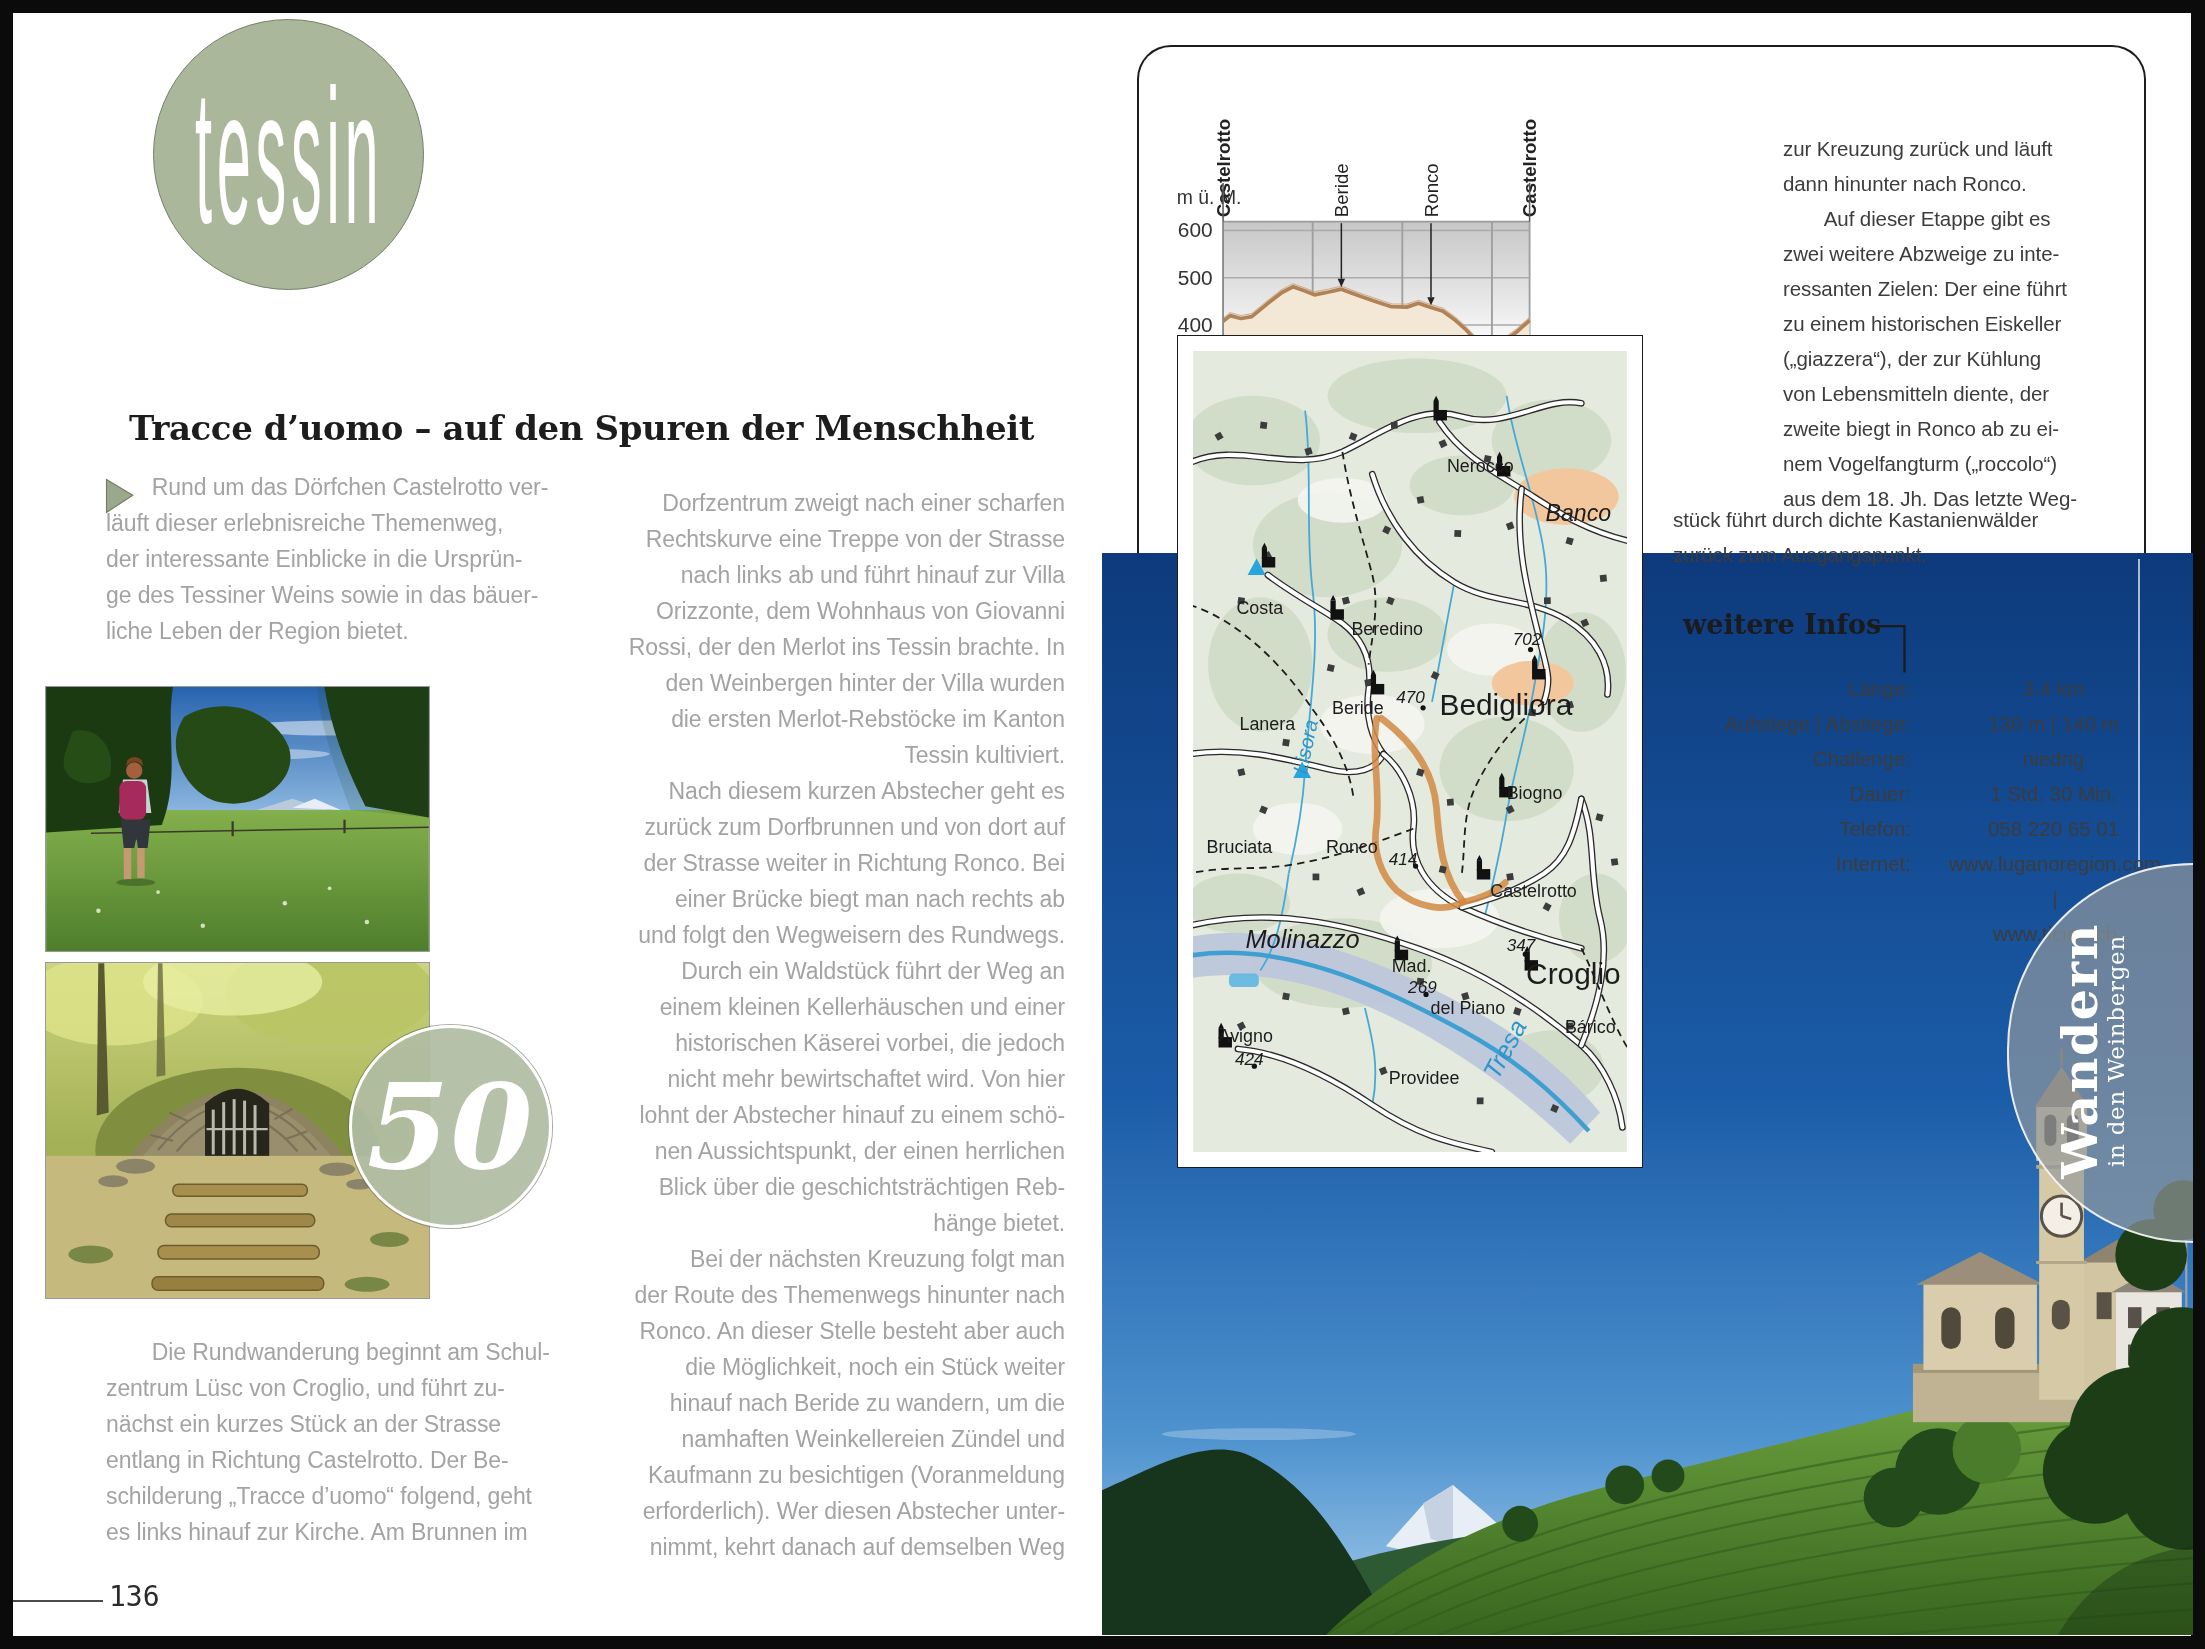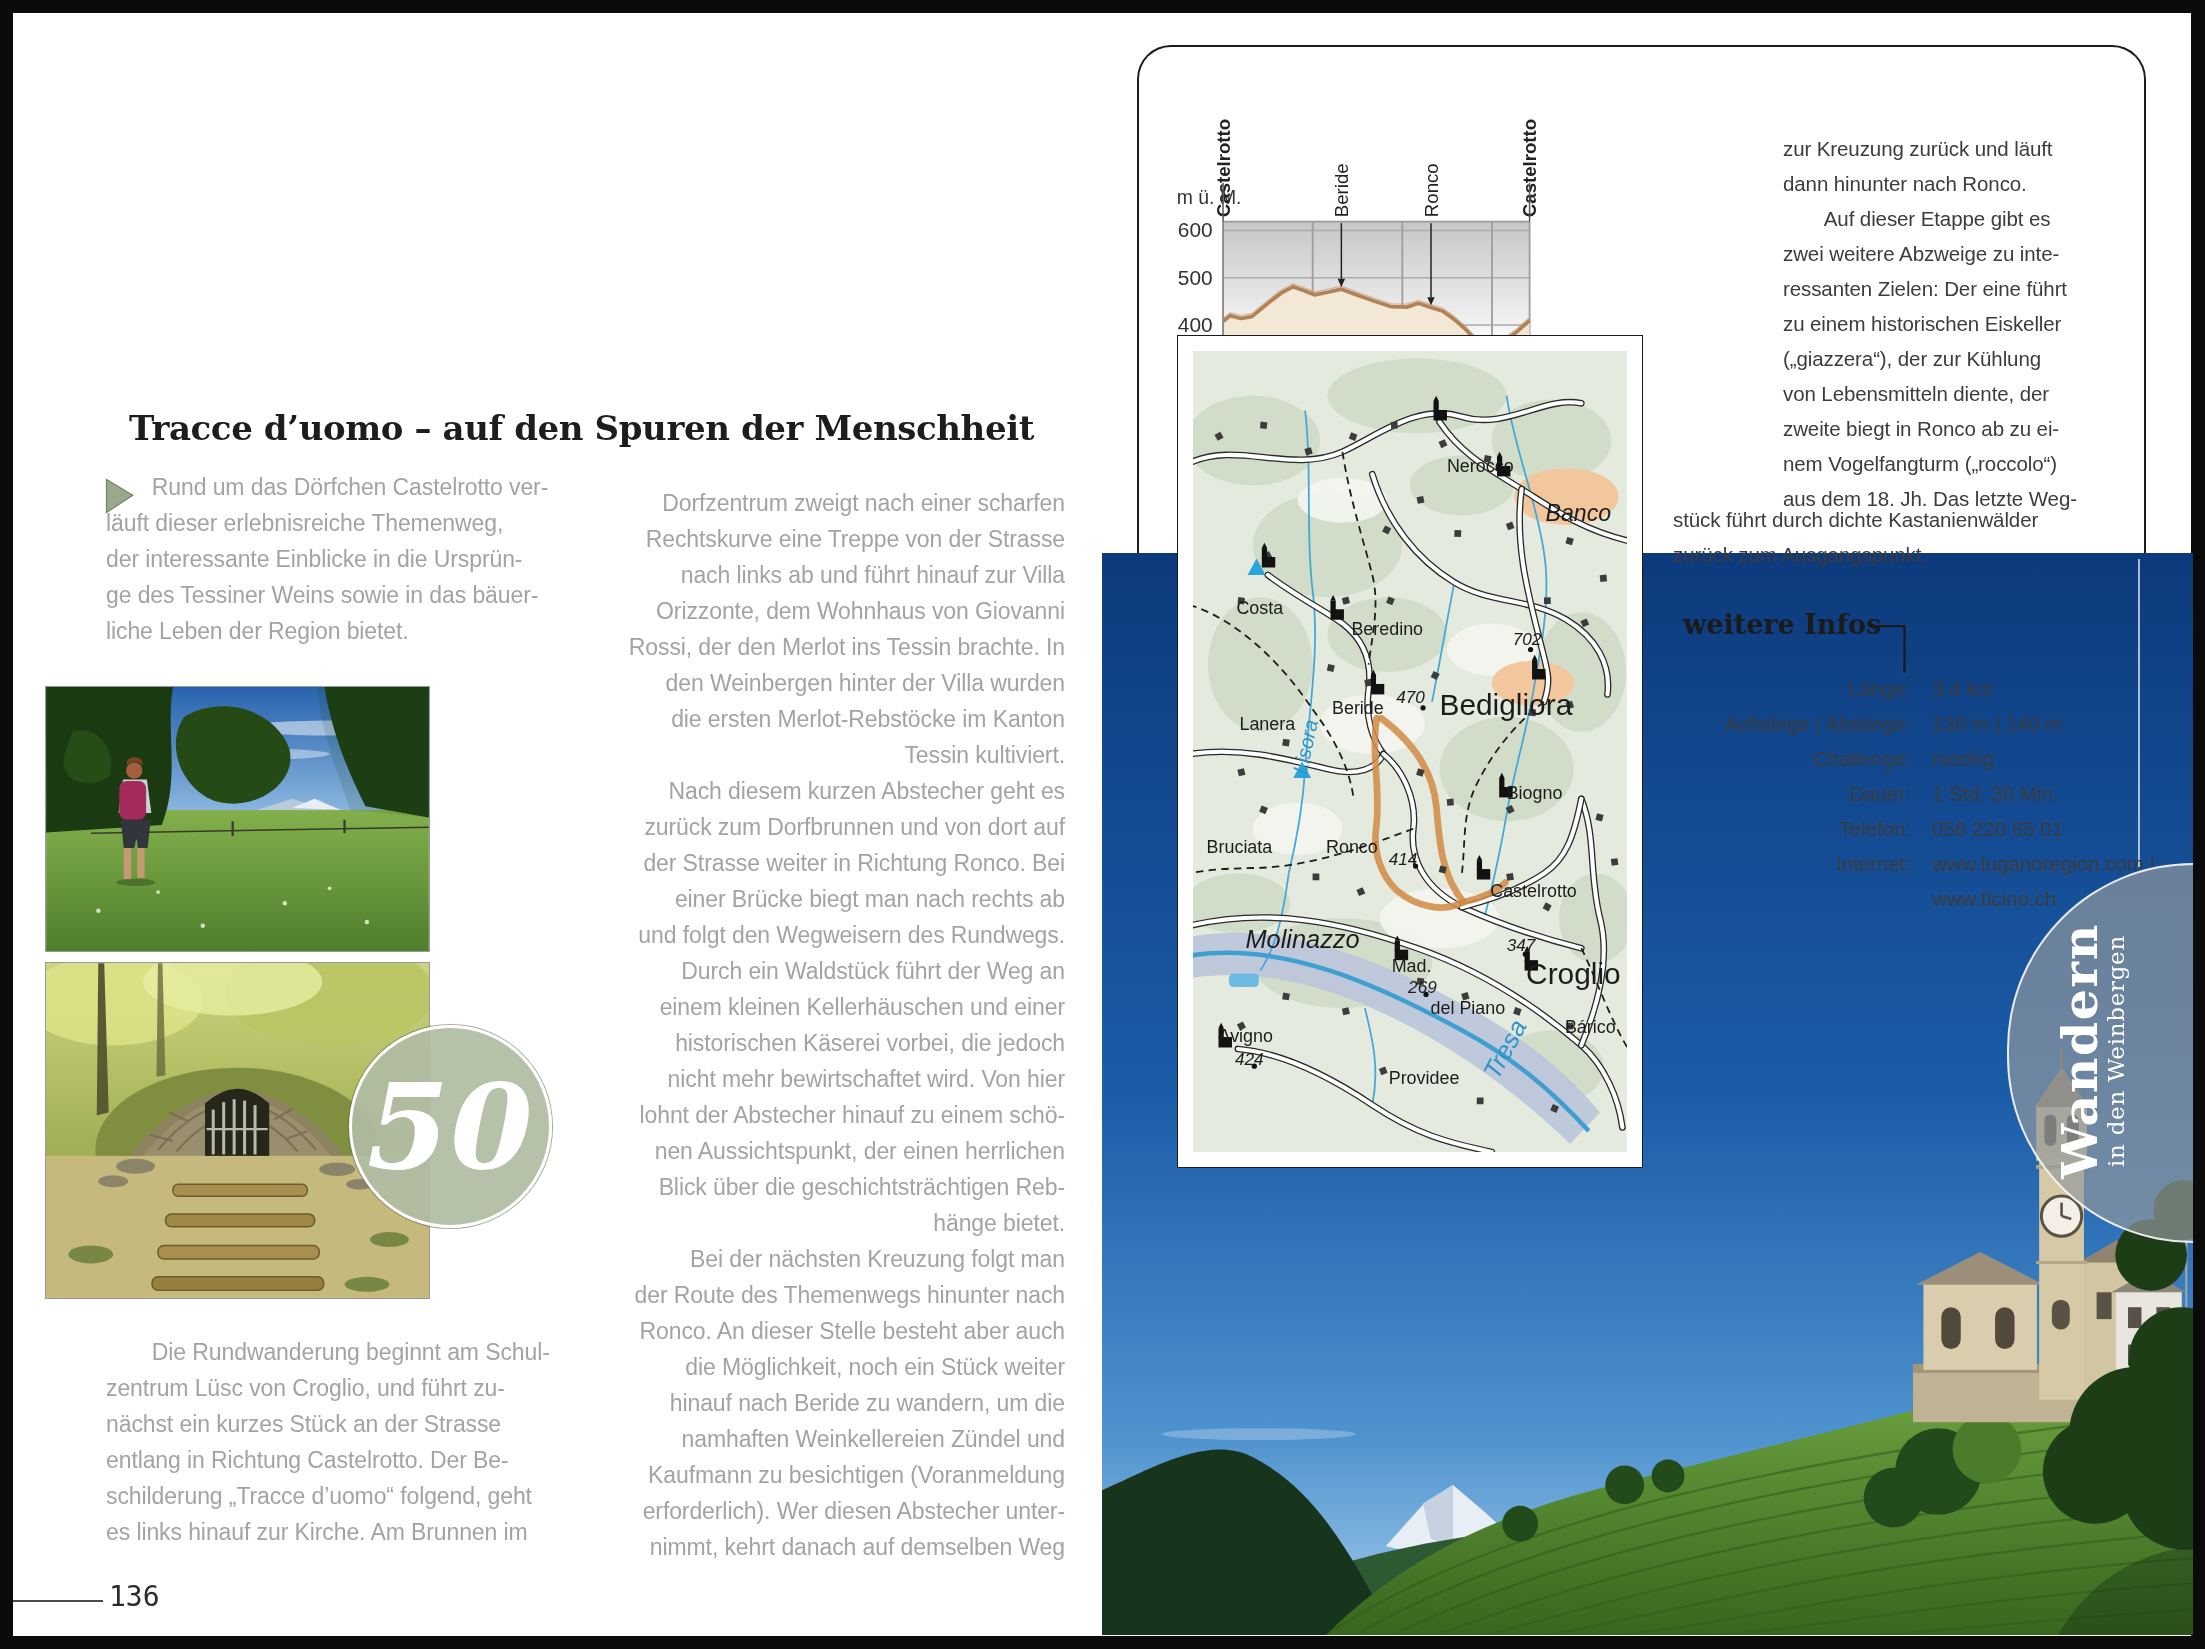--- a/index.html
+++ b/index.html
@@ -16,21 +16,21 @@
   #badge50{width:197px;height:197px;border-radius:50%;background:rgba(176,188,163,.92);
            border:3px solid #fff;box-shadow:0 0 0 1.1px rgba(95,105,85,.55);
            display:flex;align-items:center;justify-content:center;}
   #badge50 span{font-family:"DejaVu Serif",serif;font-style:italic;font-weight:700;
                 font-size:118px;color:#fff;letter-spacing:1.5px;text-align:center;}
   #card-outline{border:2.2px solid #1c1c1c;border-bottom:none;border-radius:34px 34px 0 0;}
   #map-card{background:#fff;border:1.9px solid #1b1b1b;}
   #infos-title{font-family:"DejaVu Serif",serif;font-weight:700;font-size:27px;color:#1b1b1b;}
   .info-row{display:flex;line-height:35px;font-size:20.5px;color:#3c3c3c;}
   .info-label{width:246px;text-align:right;flex:none;}
-  .info-value{margin-left:21px;width:224px;white-space:pre-line;}
+  .info-value{margin-left:38px;width:224px;white-space:pre-line;text-align:center;}
   .info-value b{color:#2b2b2b;}
   #tab{background:rgba(148,154,157,.68);border:2.2px solid rgba(255,255,255,.85);border-right:none;
        border-radius:188px 0 0 188px;}
   #tab-text{transform:translate(-50%,-50%) rotate(-90deg);text-align:center;white-space:nowrap;}
   #tab-line1{font-family:"DejaVu Serif",serif;font-weight:700;font-size:49px;color:#fff;line-height:48px;letter-spacing:1.5px;}
   #tab-line2{font-family:"DejaVu Serif",serif;font-size:23px;color:#fff;line-height:25.4px;letter-spacing:0.7px;}
   #page-num{font-family:"DejaVu Sans Mono",monospace;font-size:28px;color:#2b2b2b;}
   .ml{font-family:"Liberation Sans",sans-serif;font-size:24px;fill:#1c1c1c;}
   .ml-big{font-size:40px;}
   .ml-sp{font-style:italic;font-size:23px;}
@@ -40,20 +40,25 @@
   .ml-itbig{font-style:italic;font-size:34px;}
 </style>
 </head>
 <body>
 
 <div id="page">
   <div class="abs" id="sheet"></div>
 
   <div class="abs" id="card-outline" style="left:1137px;top:45px;width:1005px;height:1195px;"></div>
 
+  <div class="abs" id="logo-circle" style="left:153px;top:19.4px;">
+    <svg width="269" height="269" viewBox="0 0 360 360">
+      <text x="0" y="0" transform="translate(181,272) scale(0.52,1.62)" text-anchor="middle" font-family="Liberation Sans, sans-serif" font-size="158" letter-spacing="12" fill="#ffffff">tessin</text>
+    </svg>
+  </div>
 
   <div class="abs" id="title" style="left:105px;top:408px;width:971px;margin-left:24px;">Tracce d’uomo – auf den Spuren der Menschheit</div>
 
   <svg class="abs" style="left:105px;top:478px;" width="30" height="36" viewBox="0 0 40 48">
     <polygon points="2,2 37,23 2,46" fill="#9aa98b" stroke="#6e7f63" stroke-width="1.5"></polygon>
   </svg>
 
   <div class="abs body-txt" style="left:106px;top:469px;width:472px;">  Rund um das Dörfchen Castelrotto ver-
 läuft dieser erlebnisreiche Themenweg,
 der interessante Einblicke in die Ursprün-

